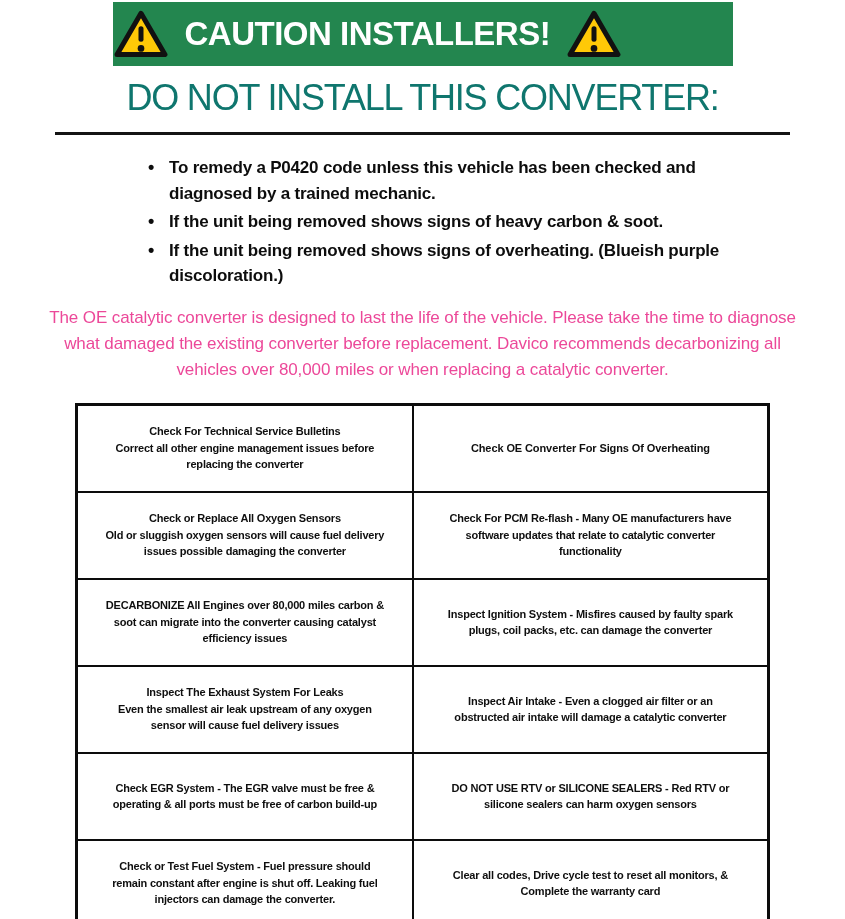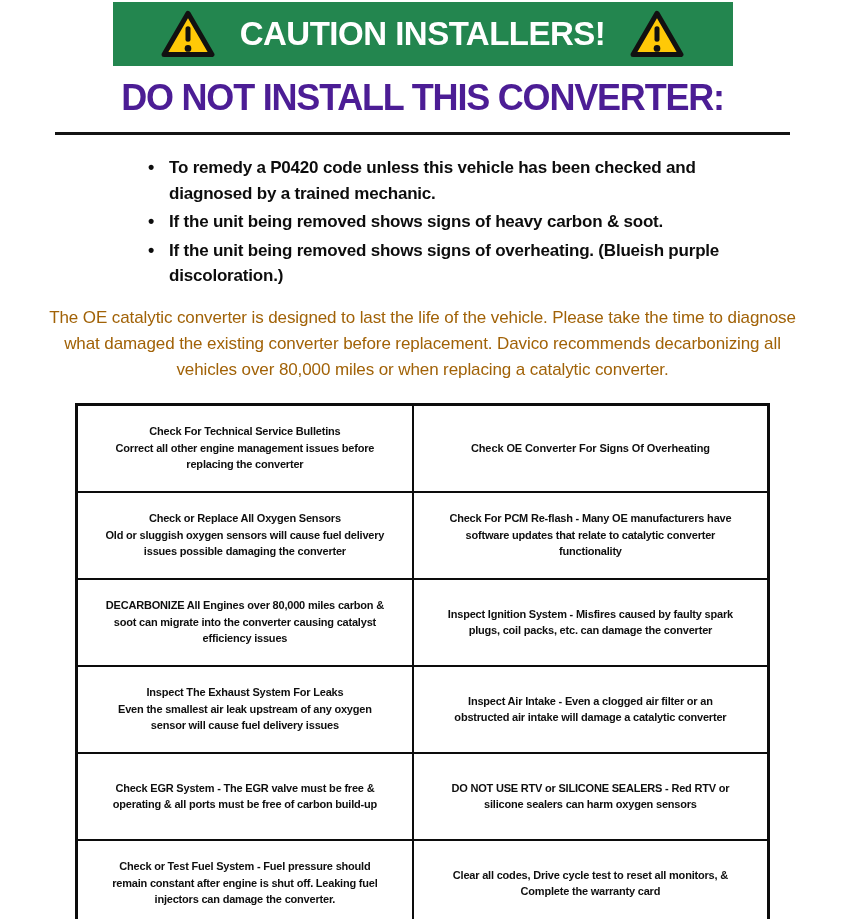--- a/index.html
+++ b/index.html
@@ -3,41 +3,41 @@
 <meta charset="utf-8">
 <style>
   html, body { margin:0; padding:0; }
   body {
     width:845px; height:919px; background:#ffffff; overflow:hidden;
     font-family:"Liberation Sans", sans-serif; color:#0d0d0d;
   }
   .banner {
     width:620px; height:64px; margin:2px auto 0;
     background:var(--banner-green, #23864F);
-    display:flex; align-items:center; justify-content:center; gap:24px;
+    display:flex; align-items:center; justify-content:flex-start; gap:16px;
   }
   .banner-title {
     margin:0; color:#ffffff; font-size:33px; font-weight:bold; letter-spacing:-0.5px;
     white-space:nowrap;
   }
   .tri { display:block; line-height:0; }
   .main-heading {
-    margin:11px 0 0; text-align:center; color:#4c1d95;
-    font-size:36px; font-weight:700; letter-spacing:-1.2px; white-space:nowrap;
+    margin:11px 0 0; text-align:center; color:#0f766e;
+    font-size:36px; font-weight:400; letter-spacing:-1.2px; white-space:nowrap;
   }
   .divider { width:735px; height:3px; background:#141414; margin:13px auto 0; }
   .warnings { margin:20px 0 0 146px; padding:0; list-style:none; }
   .warnings li {
     position:relative; padding-left:23px; margin-bottom:3px;
     font-size:17px; font-weight:bold; line-height:1.5; letter-spacing:-0.2px;
     white-space:pre-line; color:#0d0d0d;
   }
   .warnings li::before { content:"\2022"; position:absolute; left:2px; top:-1px; font-size:18px; }
   .intro {
-    margin:16px auto 0; text-align:center; color:#a16207;
+    margin:16px auto 0; text-align:center; color:#ec4899;
     font-size:17px; line-height:1.55; letter-spacing:-0.1px; white-space:pre-line;
   }
   .keys-heading {
     margin:15px 0 0; text-align:center; color:#0c0c0c;
     font-size:22px; font-weight:bold; letter-spacing:-0.3px;
     text-decoration:underline; text-decoration-thickness:2px; text-underline-offset:4px;
   }
   .tips-table {
     width:695px; margin:19px auto 0; border-collapse:collapse; table-layout:fixed;
     border:3px solid #0c0c0c;

